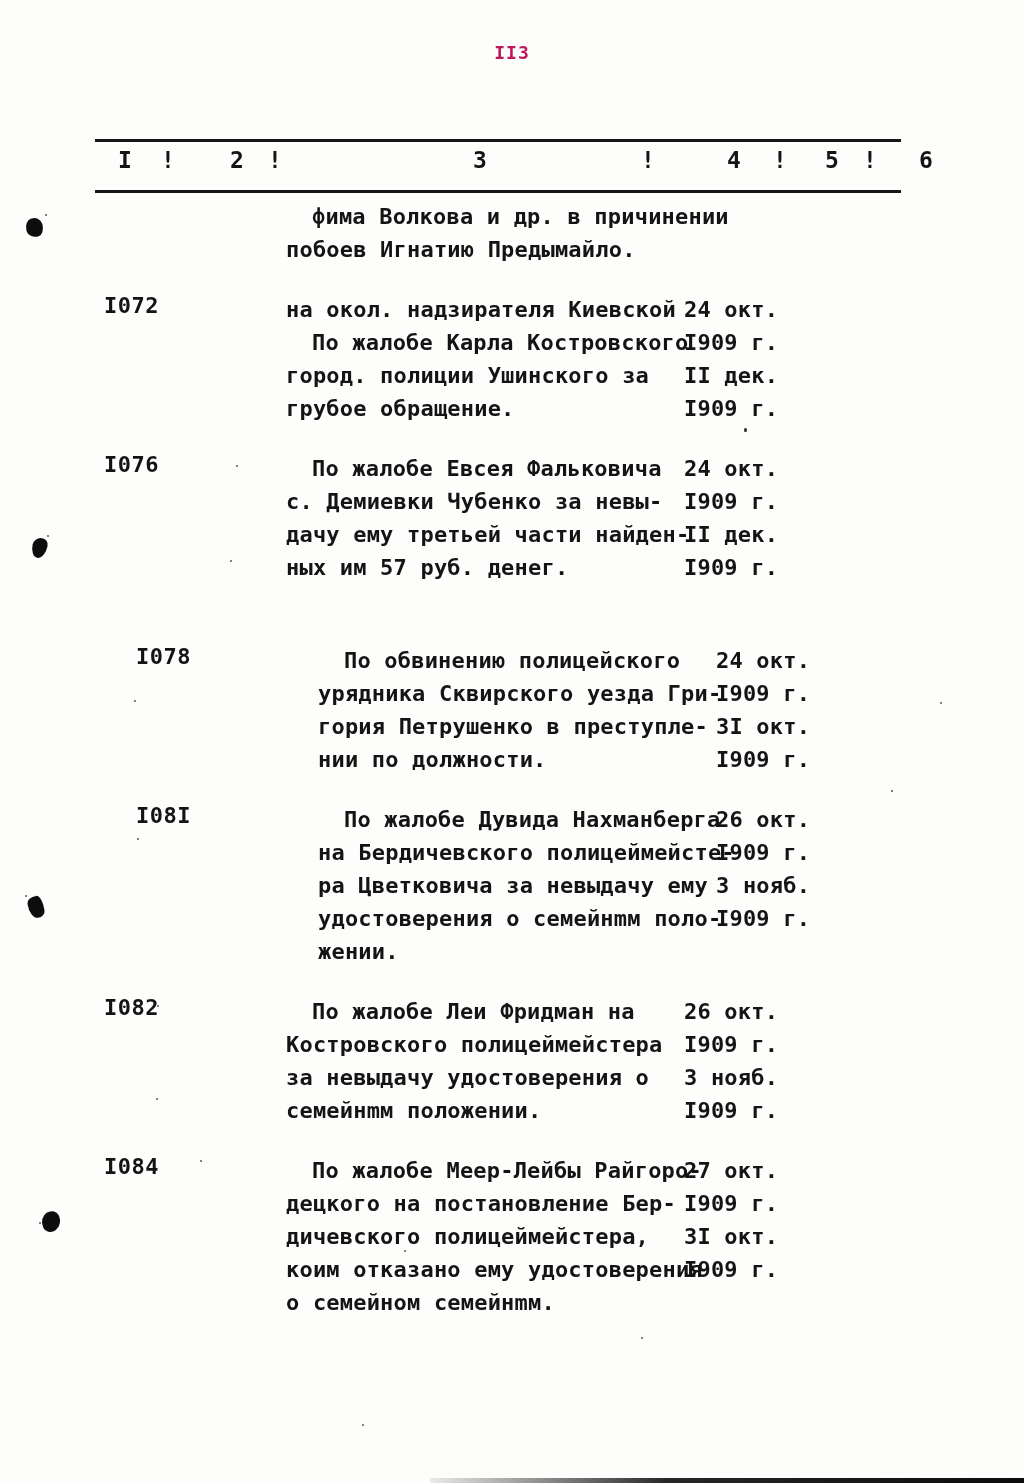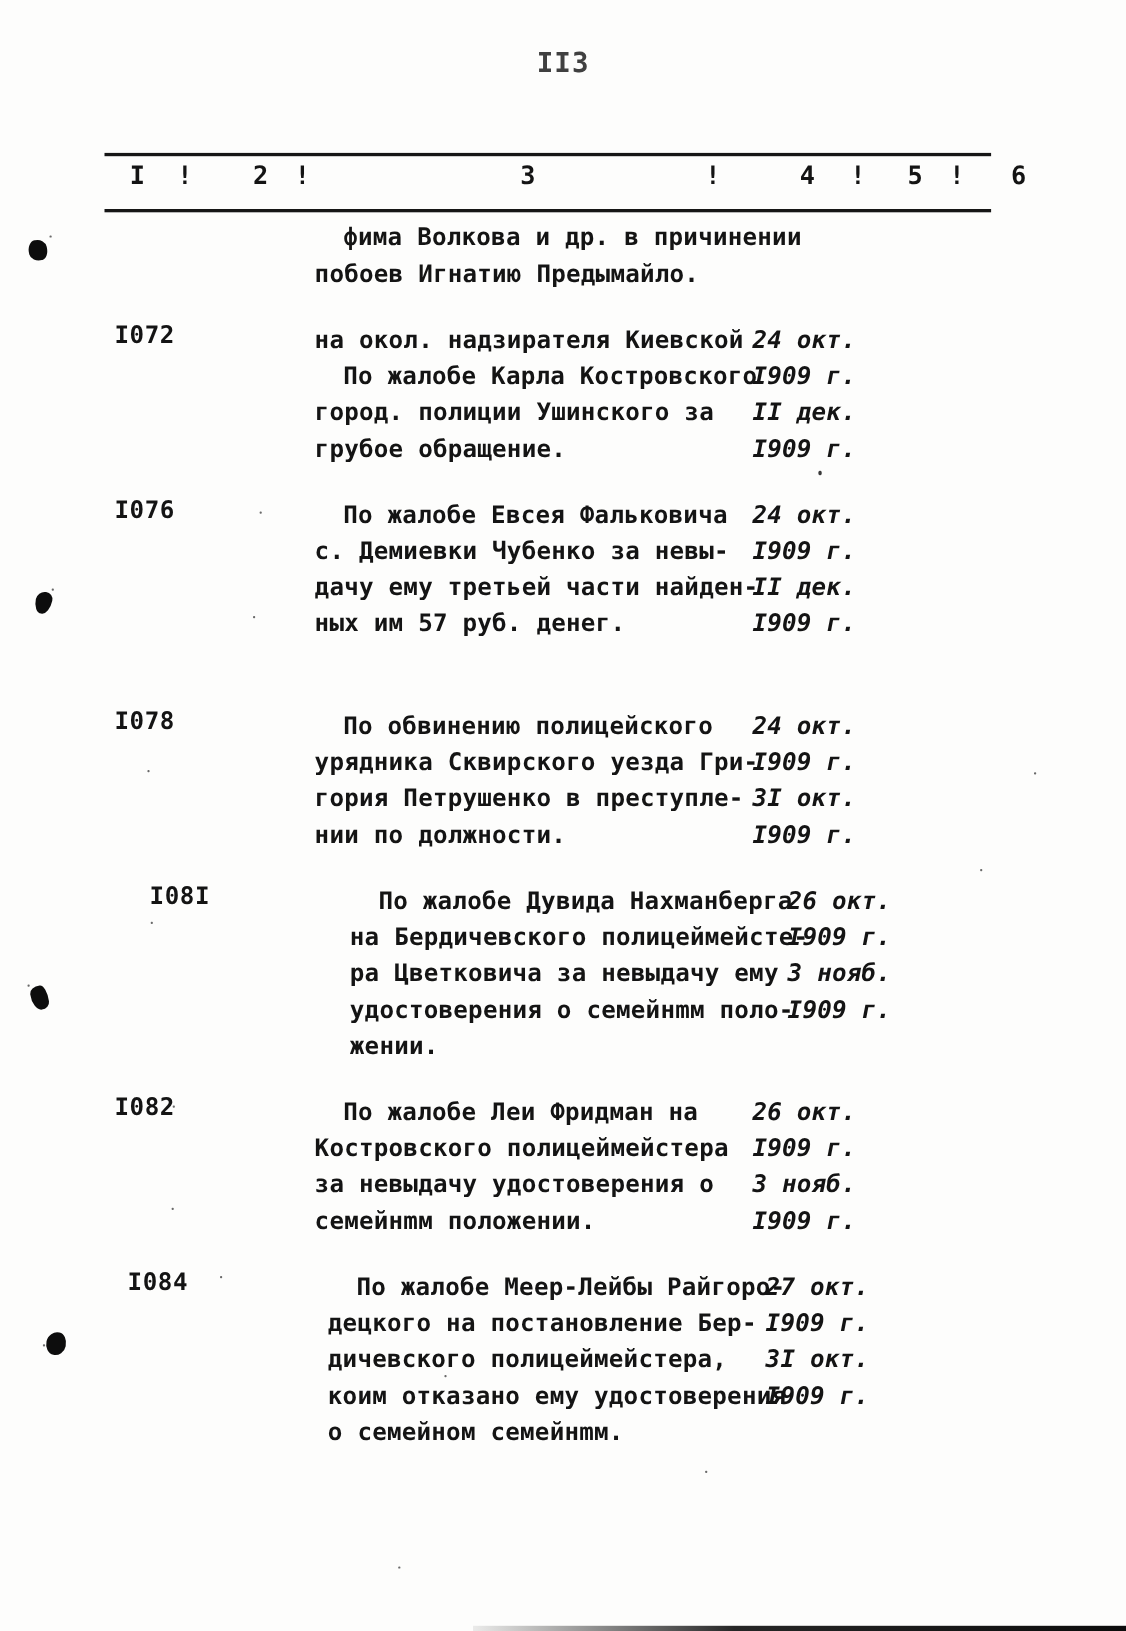--- a/index.html
+++ b/index.html
@@ -21,24 +21,24 @@
     overflow: hidden;
   }
 
   
   #page-number {
     position: absolute;
     top: 42px;
     left: 0;
     width: 1024px;
     text-align: center;
-    font-size: 25px;
+    font-size: 18px;
     letter-spacing: 1px;
     font-weight: 700;
-    color: #404040;
+    color: #be185d;
   }
 
   
   #header-band {
     position: absolute;
     top: 139px;
     left: 95px;
     width: 806px;
     height: 48px;
     border-top: 3px solid #161616;
@@ -113,21 +113,20 @@
     font-weight: 700;
     letter-spacing: 0.2px;
     color: #141414;
     white-space: pre;
   }
   .tline.indent {
     text-indent: 26px;
   }
   .cell-date .tline {
     white-space: pre;
-    font-style: italic;
   }
 
   
   .ink-blot {
     position: absolute;
     background: #0d0d0d;
   }
   .blot-a {
     width: 17px; height: 19px;
     border-radius: 46% 54% 40% 60% / 55% 45% 58% 42%;
@@ -227,21 +226,21 @@
           </div>
           <div class="cell-date">
             <div class="tline">24 окт.</div>
             <div class="tline">I909 г.</div>
             <div class="tline">II дек.</div>
             <div class="tline">I909 г.</div>
           </div>
         </div>
       </div>
       <div class="entry" style="position: absolute; top: 444px; left: 0px;">
-        <div class="entry-inner" style="height: 132px;">
+        <div class="entry-inner" style="height: 132px; margin-left: 32px;">
           <div class="cell-num">I078</div>
           <div class="cell-desc">
             <div class="tline indent">По обвинению полицейского</div>
             <div class="tline">урядника Сквирского уезда Гри-</div>
             <div class="tline">гория Петрушенко в преступле-</div>
             <div class="tline">нии по должности.</div>
           </div>
           <div class="cell-date">
             <div class="tline">24 окт.</div>
             <div class="tline">I909 г.</div>
@@ -279,21 +278,21 @@
           </div>
           <div class="cell-date">
             <div class="tline">26 окт.</div>
             <div class="tline">I909 г.</div>
             <div class="tline">3 нояб.</div>
             <div class="tline">I909 г.</div>
           </div>
         </div>
       </div>
       <div class="entry" style="position: absolute; top: 954px; left: 0px;">
-        <div class="entry-inner" style="height: 165px; margin-left: 12px;">
+        <div class="entry-inner" style="height: 165px;">
           <div class="cell-num">I084</div>
           <div class="cell-desc">
             <div class="tline indent">По жалобе Меер-Лейбы Райгоро-</div>
             <div class="tline">децкого на постановление Бер-</div>
             <div class="tline">дичевского полицеймейстера,</div>
             <div class="tline">коим отказано ему удостоверения</div>
             <div class="tline">о семейном семейнmм.</div>
           </div>
           <div class="cell-date">
             <div class="tline">27 окт.</div>

